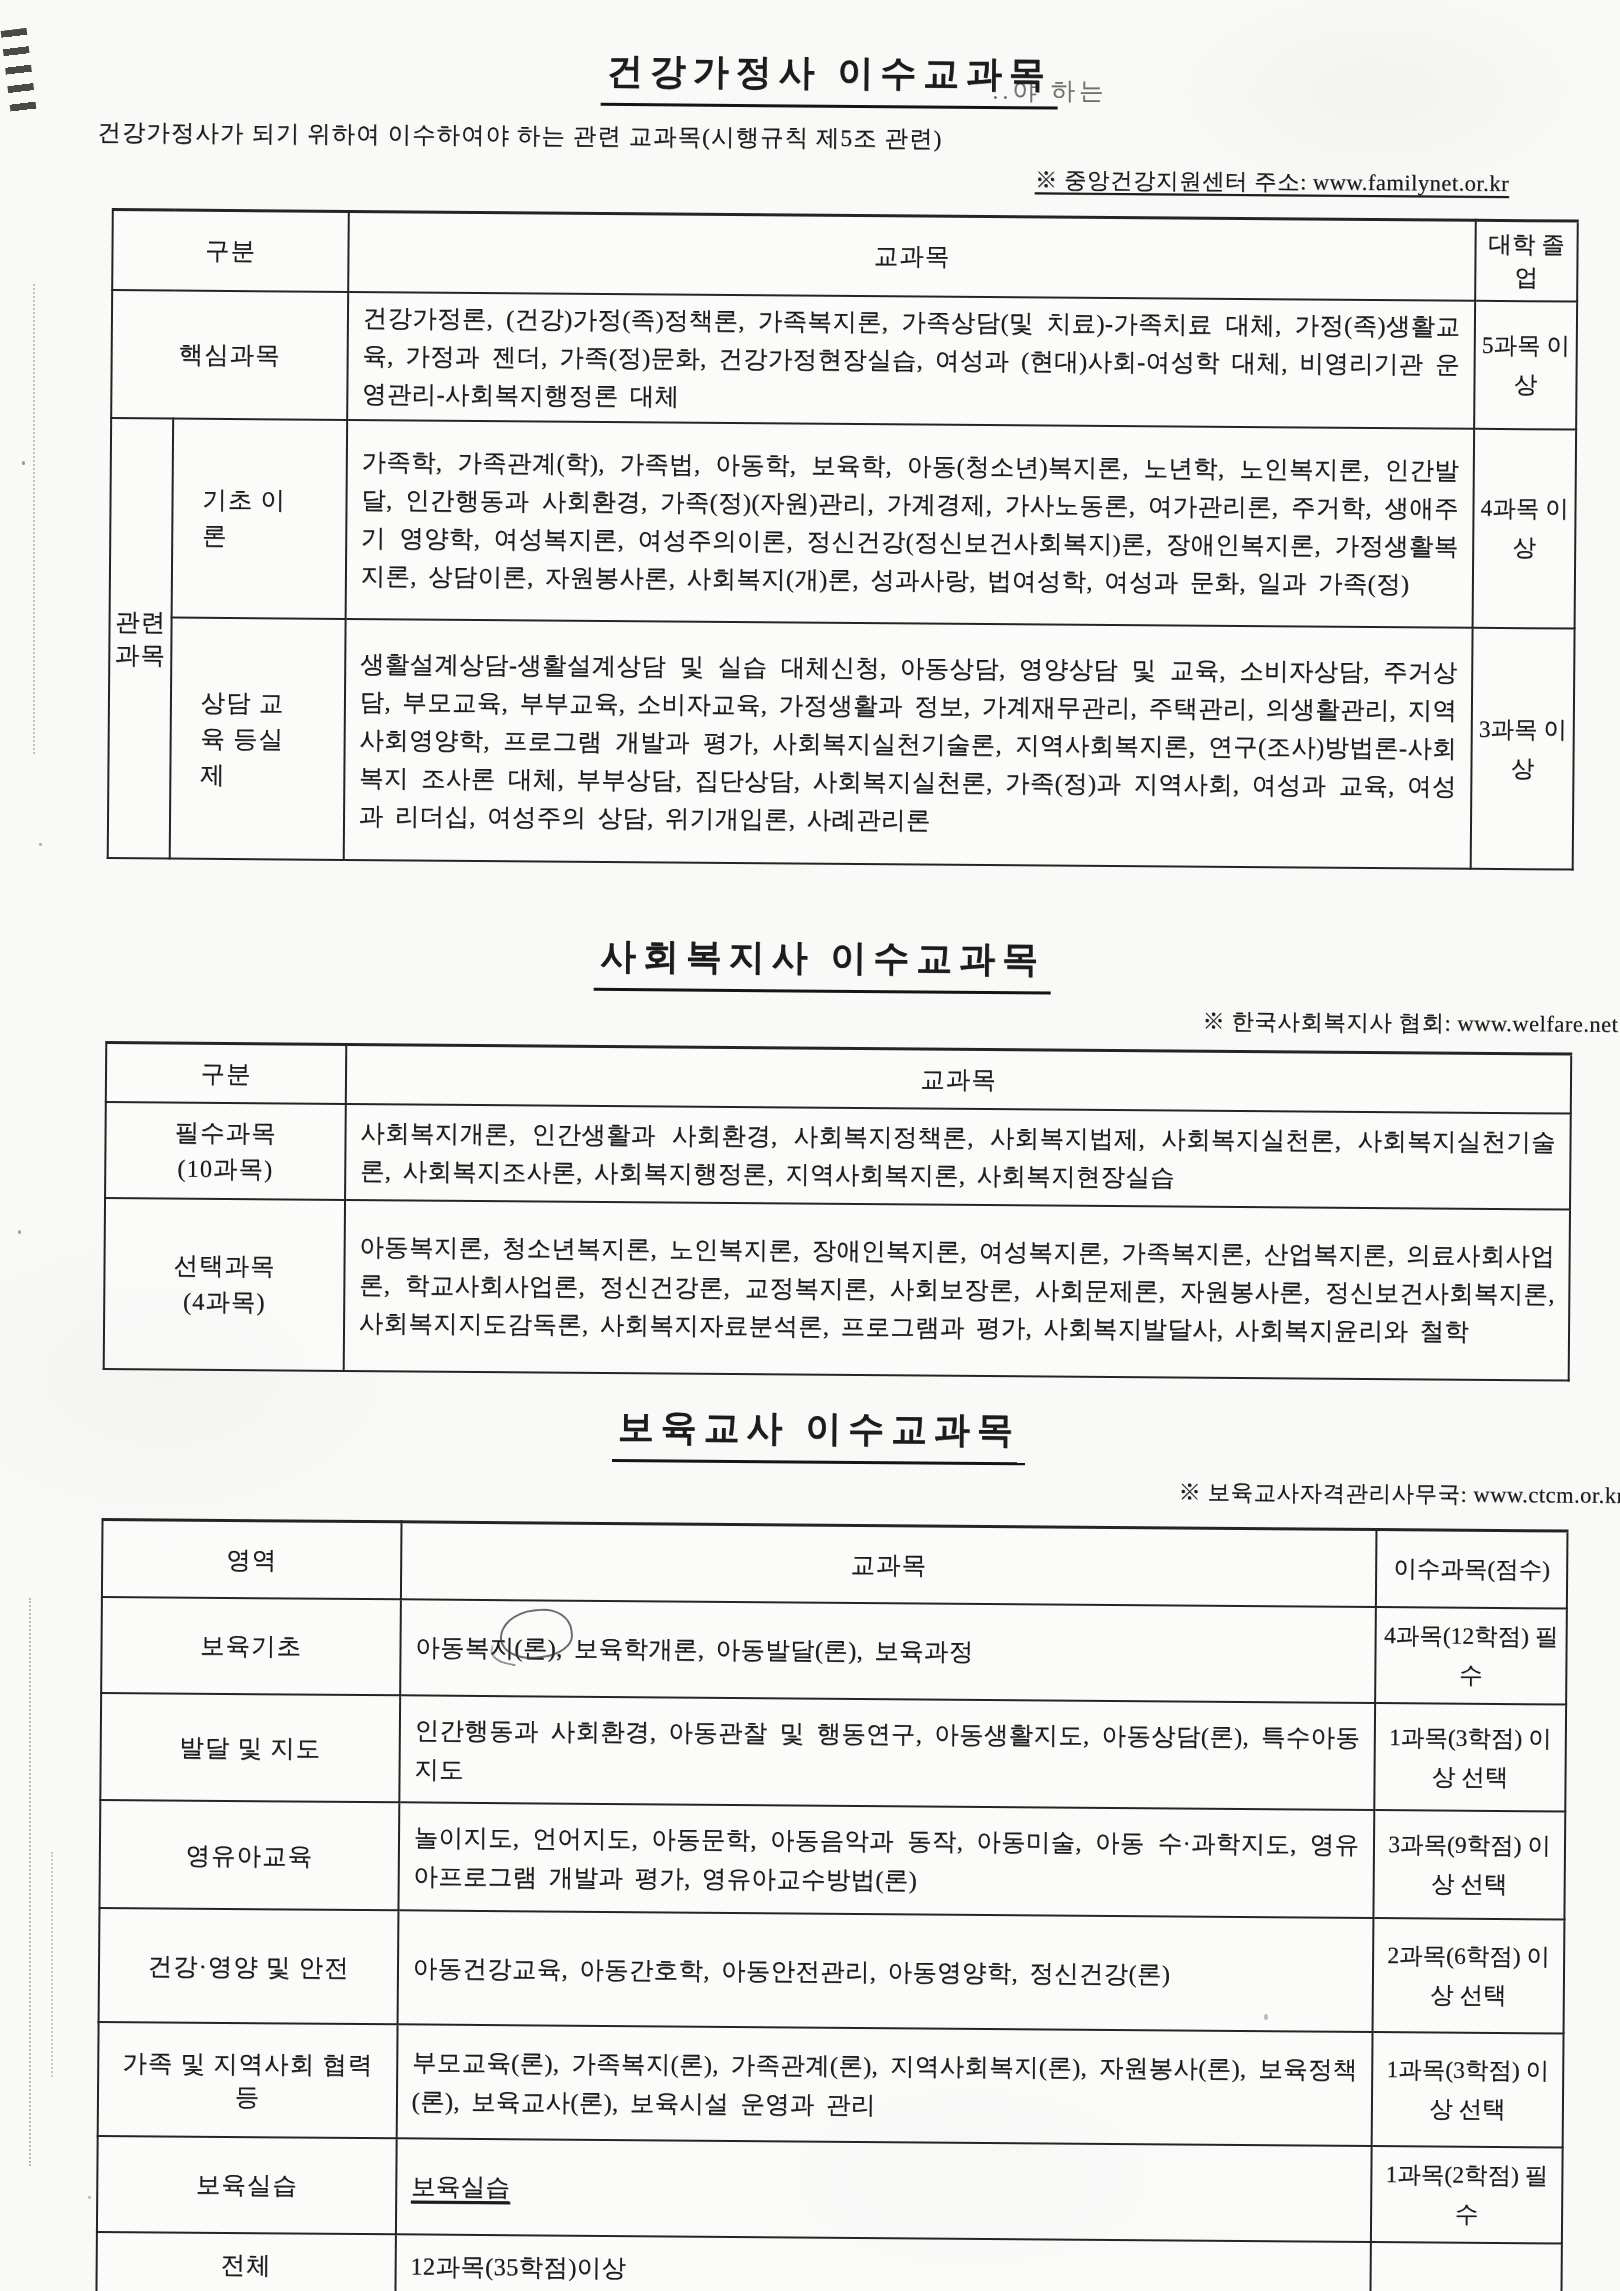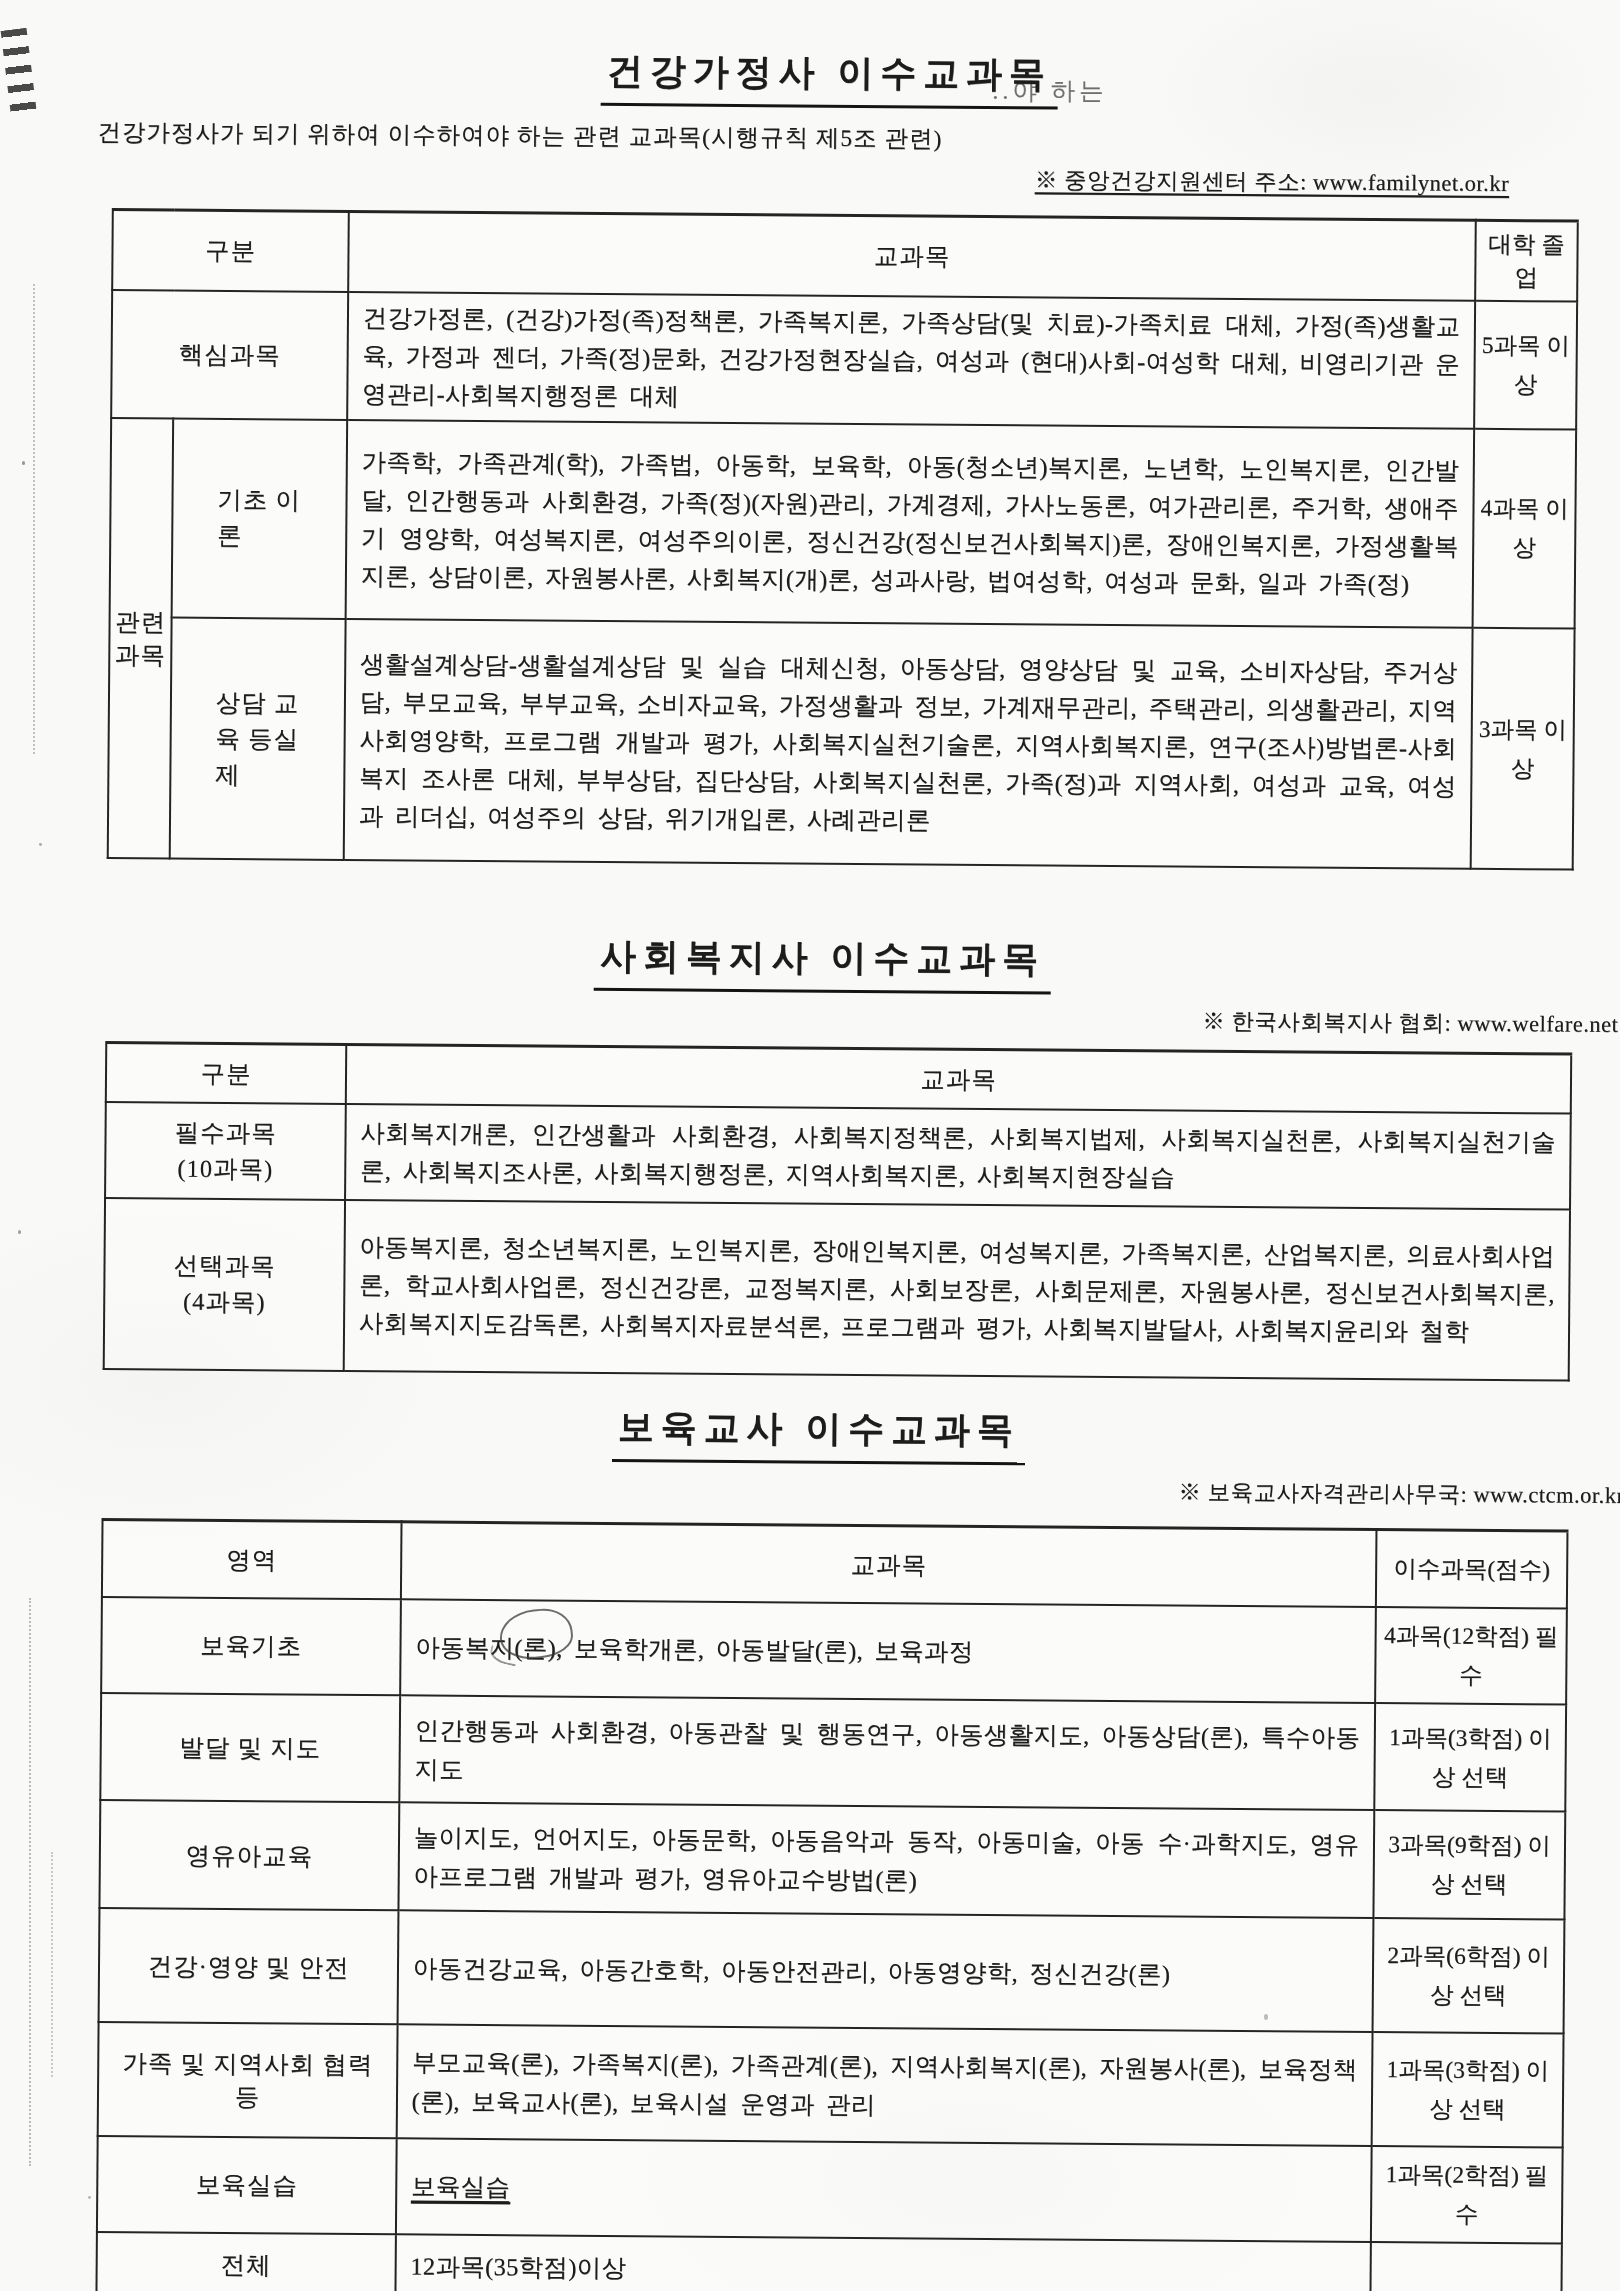--- a/index.html
+++ b/index.html
@@ -25,21 +25,21 @@
   .note2{margin-right:-5.9px;}
   .note3{margin-right:-15.7px;}
   .ghost{position:absolute;left:992px;top:74px;font-size:24.5px;color:rgba(70,70,70,0.38);
     letter-spacing:3.9px;filter:blur(0.4px);}
   table{border-collapse:collapse;table-layout:fixed;width:1465px;margin-left:113px;
     background:rgba(255,255,255,0.35);}
   table, td, th{border:2px solid #242424;}
   table{border-top-width:3.9px;border-bottom-width:2.9px;}
   td,th{padding:5.9px 13.7px;font-size:24.5px;font-weight:normal;vertical-align:middle;}
   .lbl{text-align:center;letter-spacing:1px;}
-  .lblblock{max-width:84px;margin-left:30px;text-align:left;line-height:36px;}
+  .lblblock{max-width:84px;margin-left:15px;text-align:left;line-height:36px;}
   .lblblock2{max-width:129px;margin:0 auto;text-align:center;line-height:36px;}
   .courses{text-align:justify;line-height:38px;letter-spacing:0.3px;word-spacing:4.9px;vertical-align:middle;}
   .req{text-align:center;line-height:39px;font-size:23.5px;padding:5.9px 5.9px;}
   .gap70{height:69px;} .gap30{height:29px;} .gap20{height:19.6px;} .gap14{height:13.7px;}
   .t3 .courses{line-height:39px;}
   .hand-circle{position:absolute;left:98px;top:7.8px;width:69px;height:45px;
     border:2px solid rgba(60,60,60,0.75);border-radius:55% 45% 50% 50%/60% 55% 45% 50%;
     transform:rotate(-6deg);pointer-events:none;}
   .hand-circle:after{content:"";position:absolute;left:-13.7px;top:33px;width:25.5px;height:13.7px;
     border-bottom:2px solid rgba(60,60,60,0.55);border-left:2px solid rgba(60,60,60,0.4);

